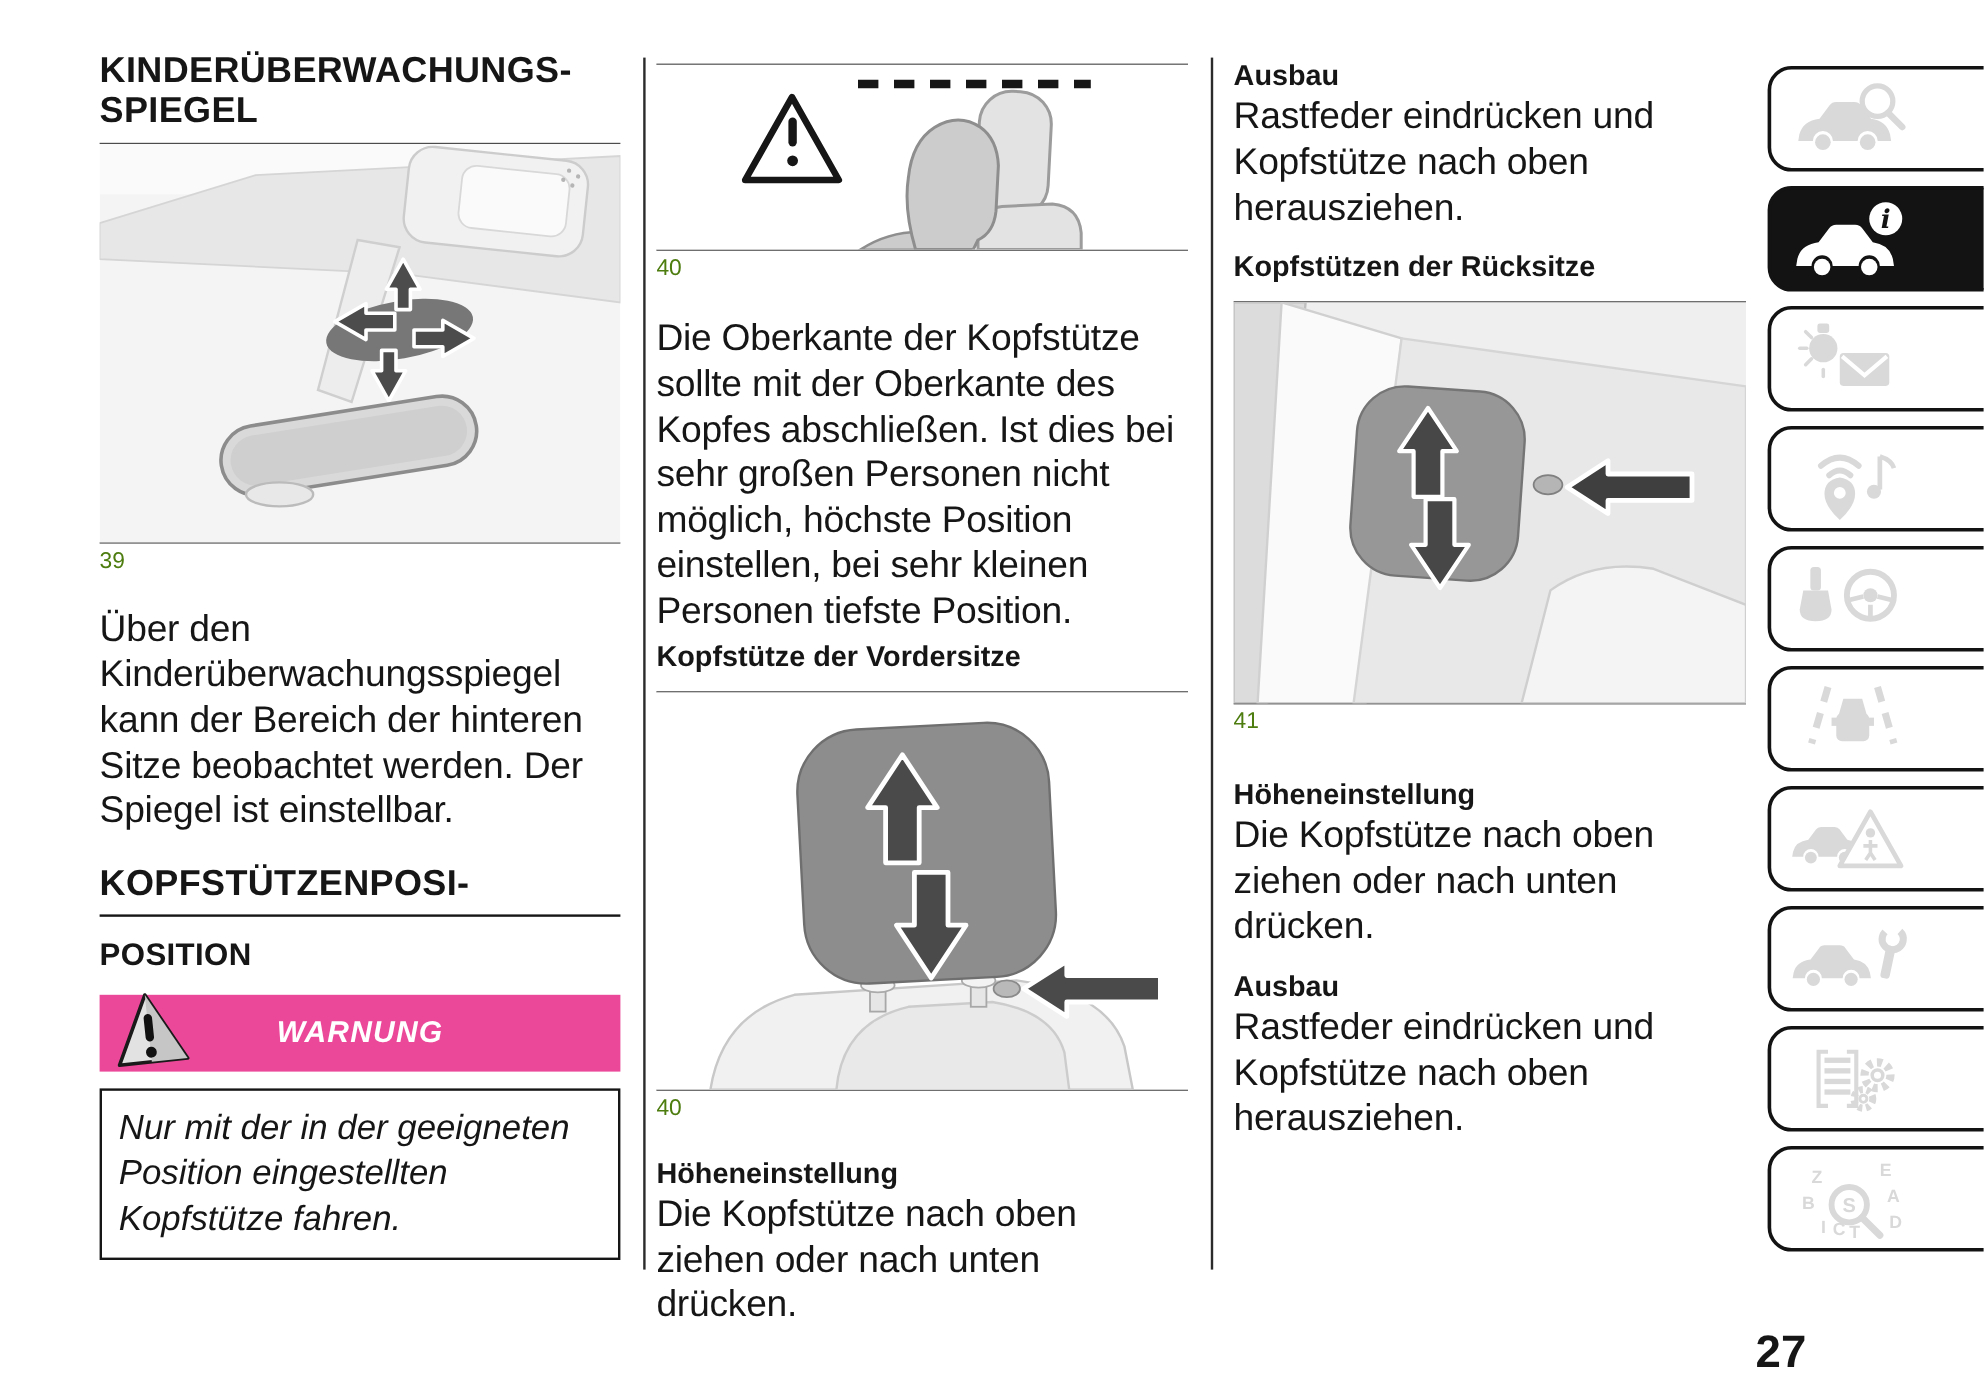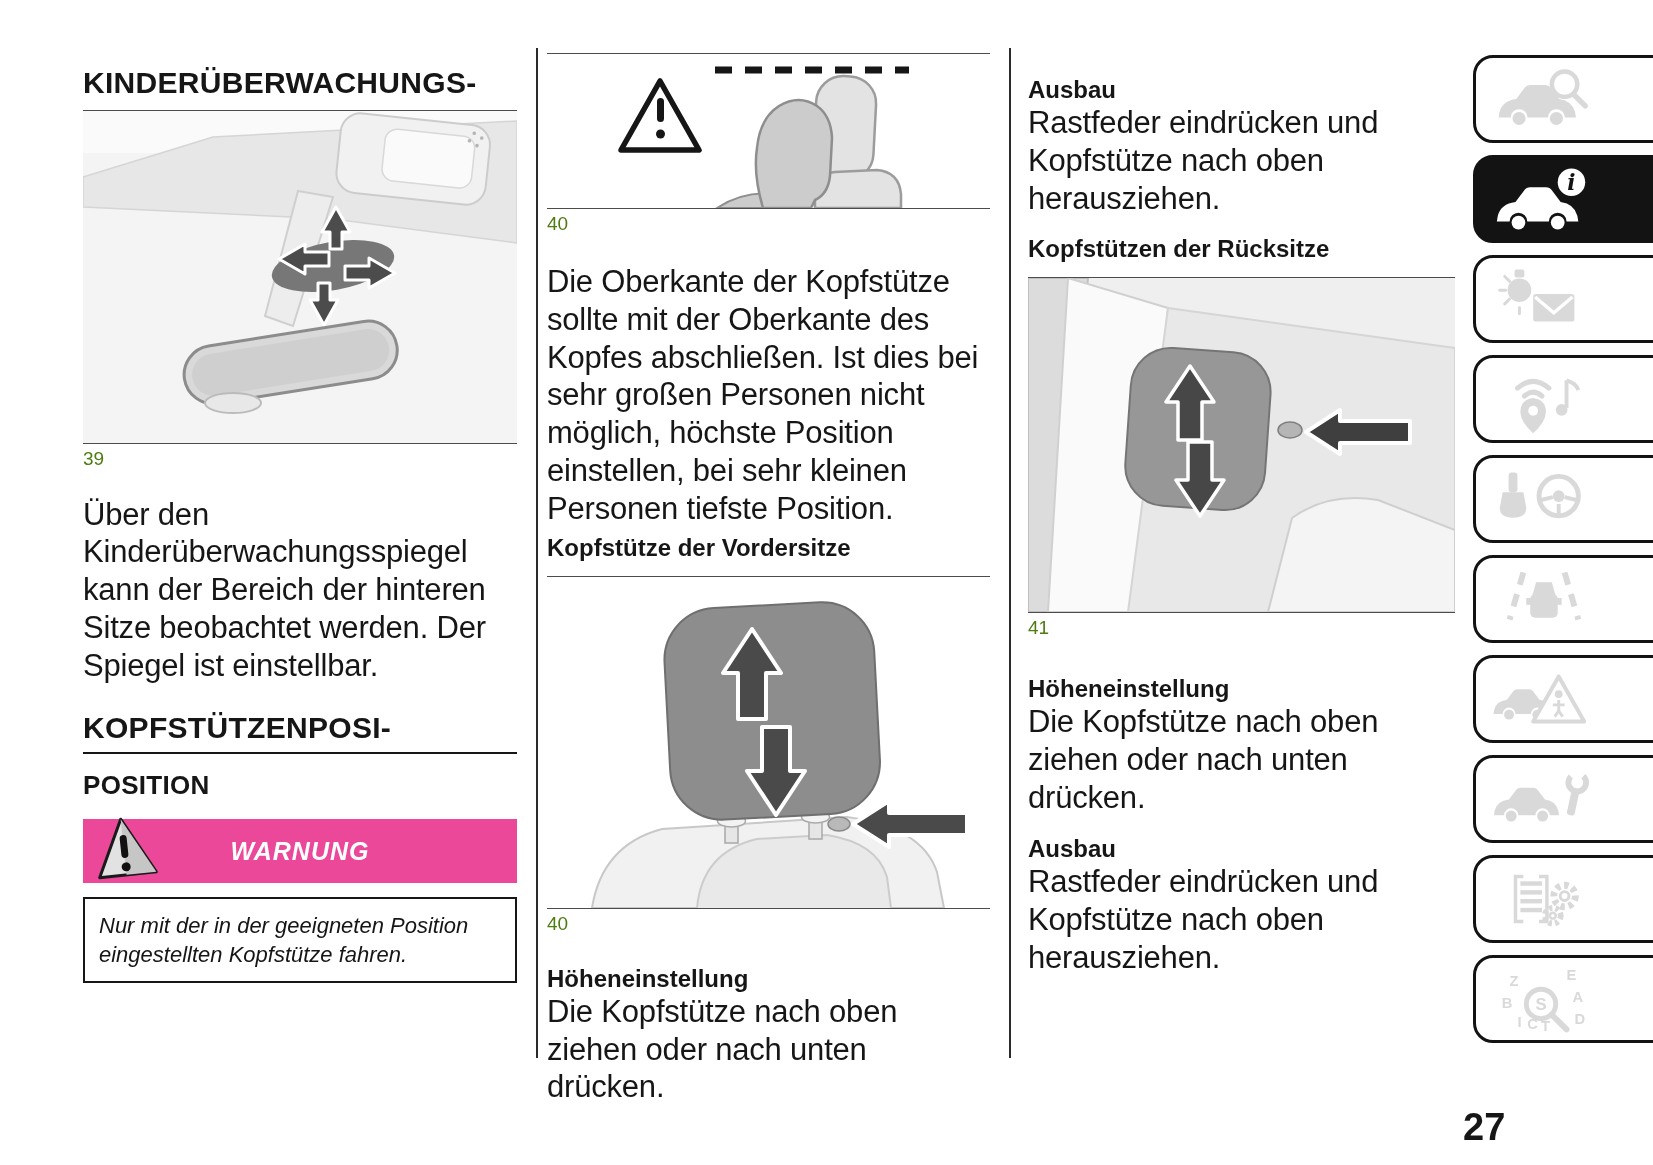--- a/index.html
+++ b/index.html
@@ -1,42 +1,42 @@
 <!DOCTYPE html>
 <html><head>
 <meta charset="utf-8">
 <style>
   * { margin:0; padding:0; box-sizing:border-box; }
   html,body { width:1653px; height:1165px; overflow:hidden; background:#ffffff; }
   body { font-family:"Liberation Sans","DejaVu Sans",sans-serif; color:#161616; position:relative; }
 
   .col { position:absolute; top:0; }
-  #col1 { left:83px;  width:434px; padding-top:66px; }
+  #col1 { left:83px;  width:434px; padding-top:42px; }
   #col2 { left:547px; width:443px; padding-top:53px; }
-  #col3 { left:1028px; width:427px; padding-top:76px; }
+  #col3 { left:1028px; width:427px; padding-top:50px; }
 
   .h-big { font-size:30px; font-weight:900; line-height:1.12; letter-spacing:0.3px; }
   .h-big span { display:block; }
   .h-rule { border-bottom:2.5px solid #161616; margin-top:8px; }
   .h-sub  { font-size:26px; font-weight:900; letter-spacing:0.3px; }
   .h-bold { font-size:24px; font-weight:700; }
   p.body  { font-size:31px; line-height:1.22; letter-spacing:-0.2px; }
 
   figure { border-top:1.5px solid #4c4c4c; border-bottom:1.5px solid #4c4c4c; font-size:0; }
   figure svg { display:block; }
   figcaption { font-size:19px; color:#4d7c0f; padding-top:4px; }
 
   .warn-banner { position:relative; background:#ec4899; height:64px; margin-top:18px;
                  display:flex; align-items:center; justify-content:center; }
   .warn-banner .warn-label { color:#ffffff; font-weight:700; font-style:italic;
                  font-size:25px; letter-spacing:1px; }
   .warn-tri { position:absolute; left:8px; top:-6px; }
 
   .caution-box { border:2.5px solid #161616; margin-top:14px; padding:12px 14px;
-                 font-style:italic; font-size:22px; line-height:1.32; }
+                 font-style:italic; font-size:29px; line-height:1.32; }
 
   .divider { position:absolute; top:48px; width:2px; height:1010px; background:#2b2b2b; }
   #div1 { left:536px; } #div2 { left:1009px; }
 
   .sidebar { position:absolute; left:1473px; top:55px; width:230px; }
   .tab { width:230px; height:88px; border:3px solid #131313; border-radius:20px;
          margin-bottom:12px; background:#ffffff; color:#d9d9d9;
          display:flex; align-items:center; padding-left:12px; }
   .tab.active { background:#131313; color:#ffffff; }
   .tab svg { width:108px; height:70px; }
@@ -46,20 +46,21 @@
   .mt6{margin-top:6px}.mt10{margin-top:10px}.mt14{margin-top:14px}.mt16{margin-top:16px}
   .mt18{margin-top:18px}.mt26{margin-top:26px}.mt28{margin-top:28px}
   .mt30{margin-top:30px}.mt36{margin-top:36px}
 </style>
 </head>
 <body>
 
 <div class="col" id="col1">
   <div class="h-big">
     <span>KINDERÜBERWACHUNGS-</span>
+    <span>SPIEGEL</span>
   </div>
 
   <figure class="mt10">
     <svg viewBox="0 0 434 332" width="434" height="332">
       <rect x="0" y="0" width="434" height="332" fill="#f4f4f4"></rect>
       <rect x="0" y="0" width="434" height="42" fill="#fafafa"></rect>
       <polygon points="0,66 130,26 434,10 434,132 250,108 0,96" fill="#e7e7e7" stroke="#d5d5d5" stroke-width="1.5"></polygon>
       <g transform="rotate(6 330 50)">
         <rect x="255" y="8" width="150" height="80" rx="20" fill="#f1f1f1" stroke="#cccccc" stroke-width="2"></rect>
         <rect x="300" y="20" width="90" height="52" rx="12" fill="#fafafa" stroke="#d8d8d8" stroke-width="1.5"></rect>

